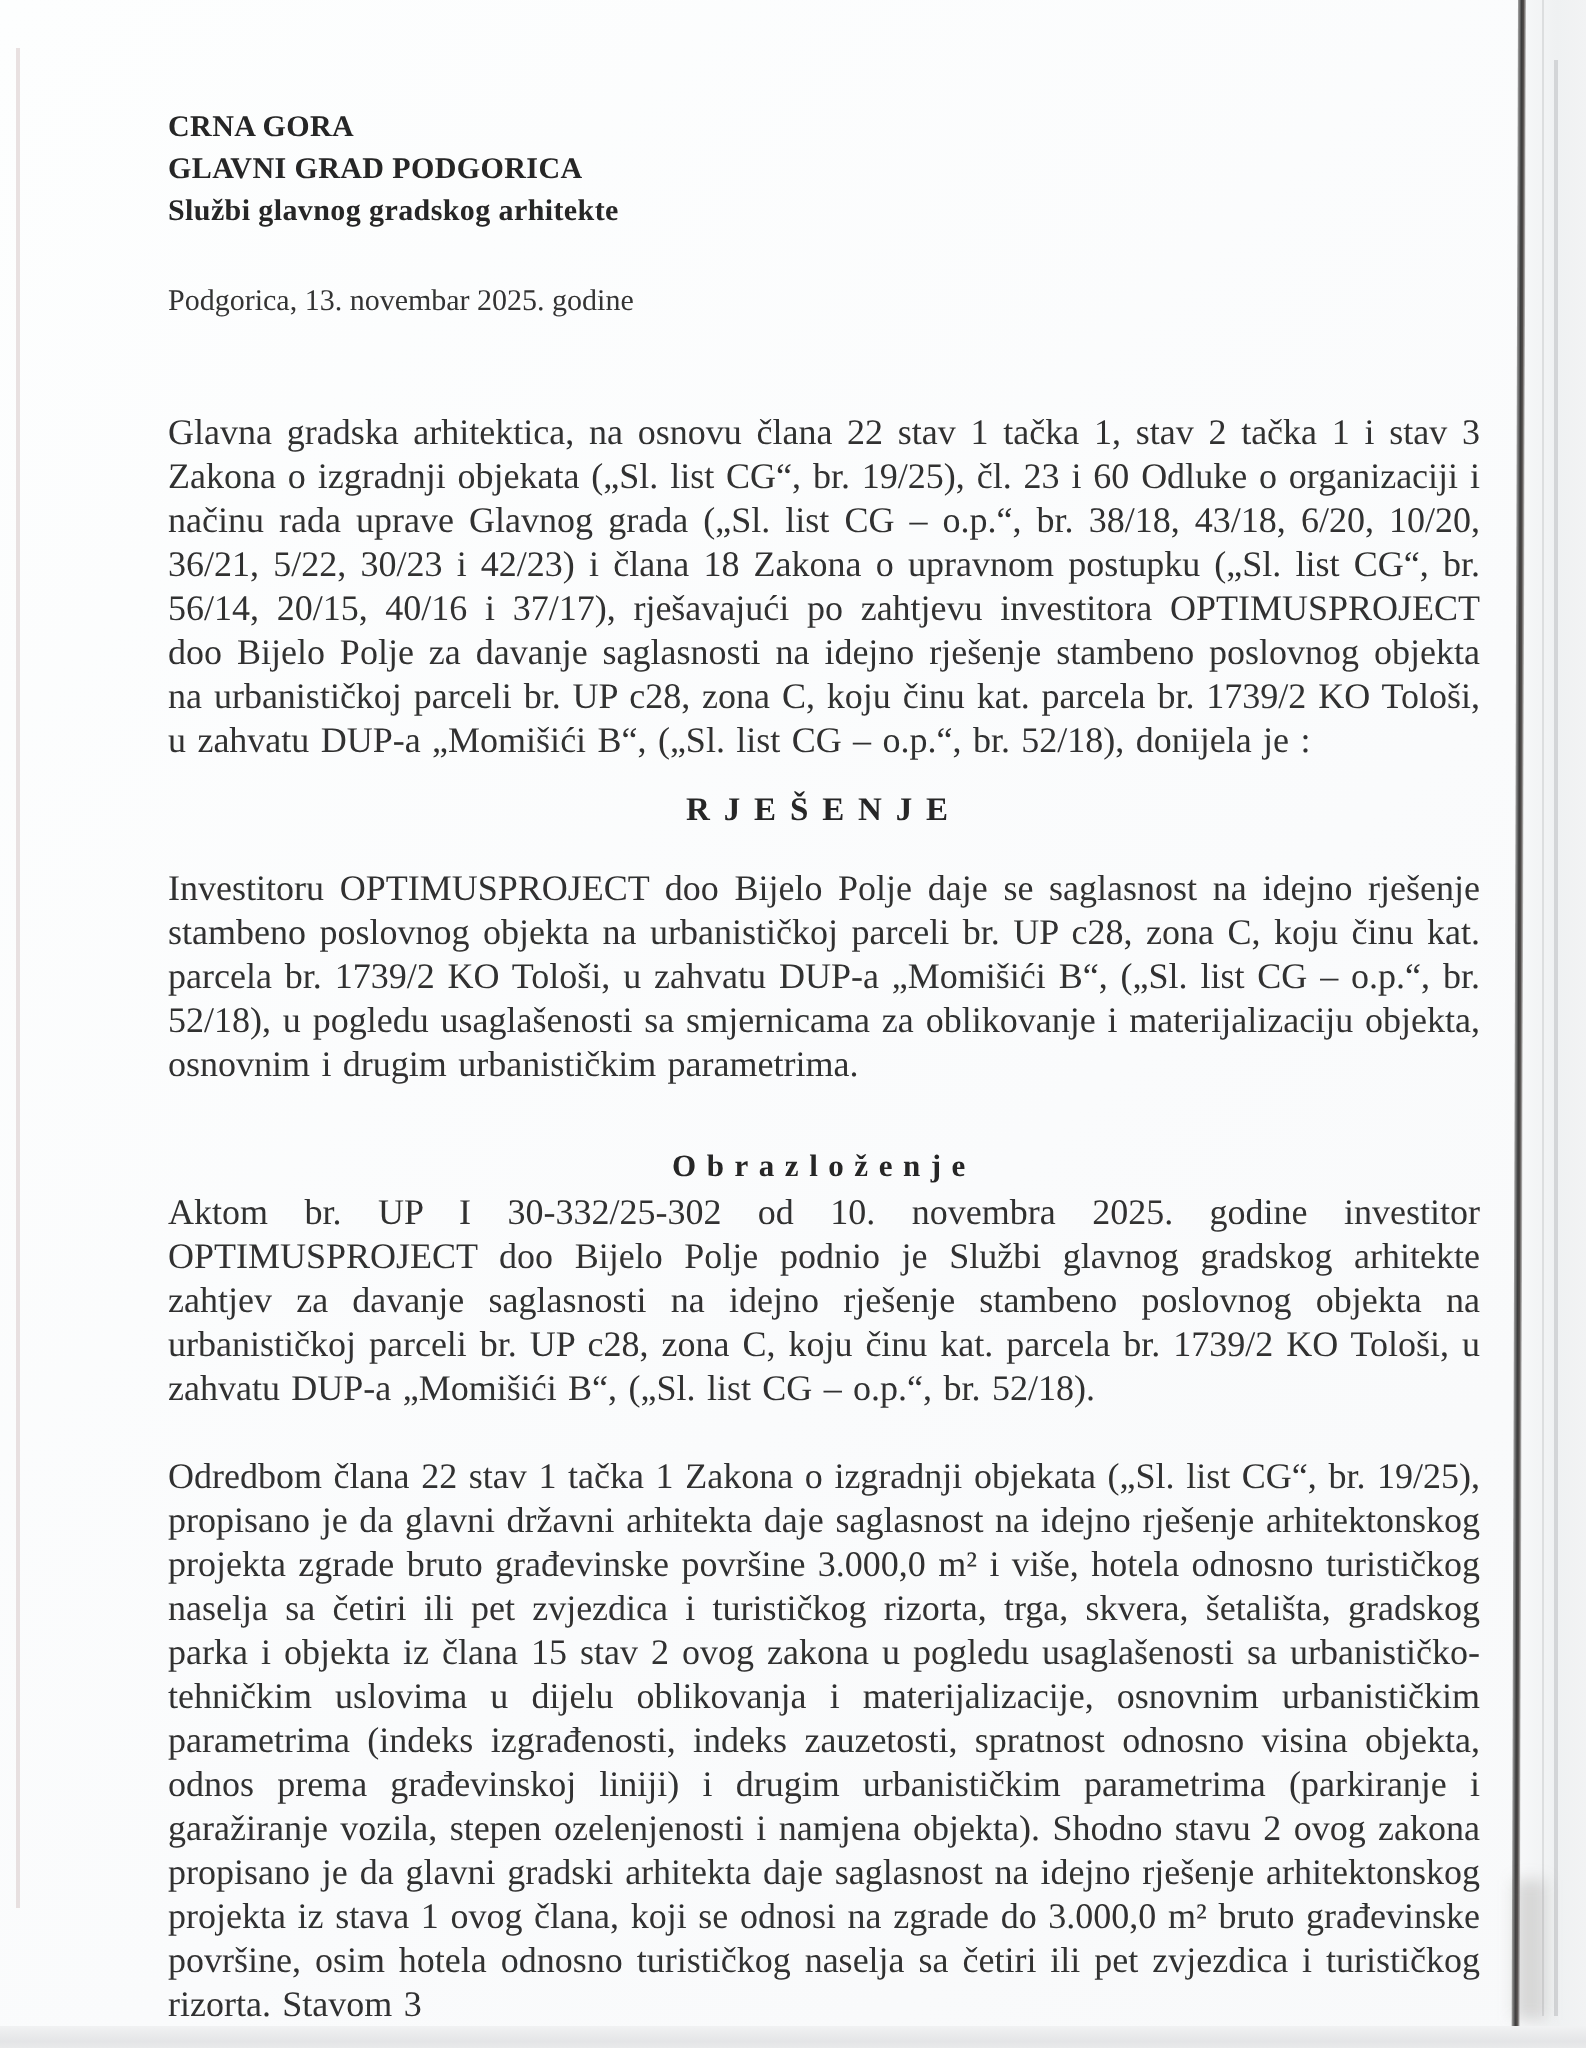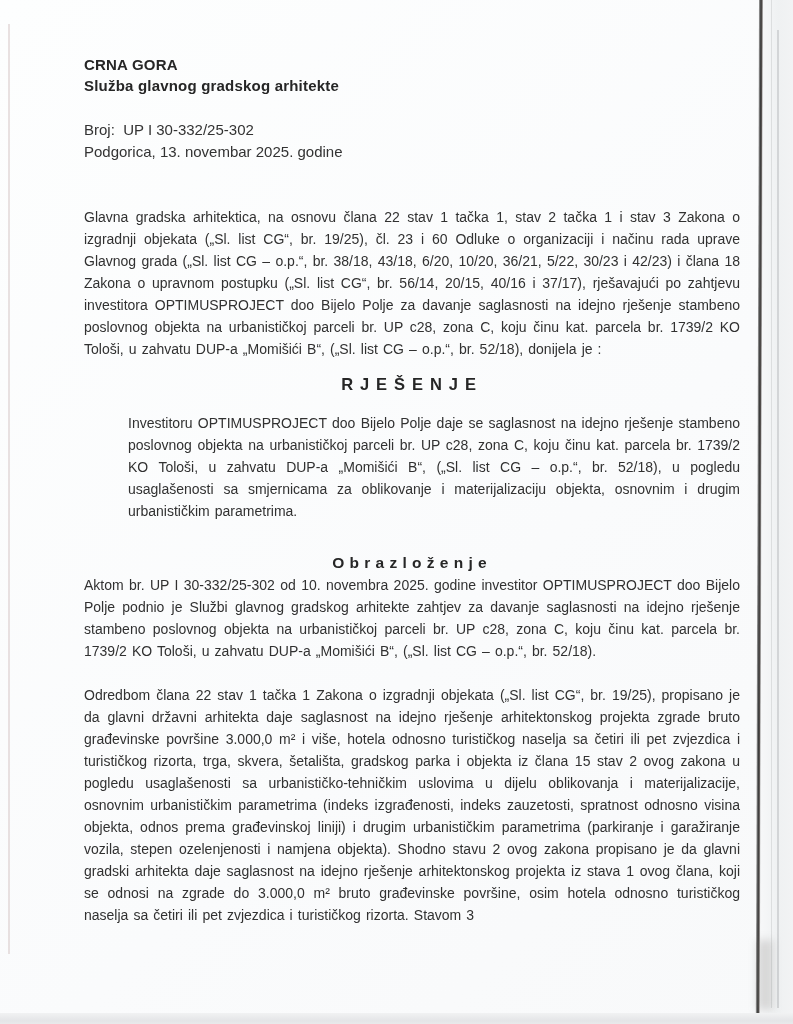--- a/index.html
+++ b/index.html
@@ -6,21 +6,21 @@
     margin: 0;
     padding: 0;
     background: #ffffff;
   }
   .page {
     position: relative;
     width: 793px;
     height: 1024px;
     background: linear-gradient(135deg, #fdfefe 0%, #fafbfc 60%, #f8f9fa 100%);
     overflow: hidden;
-    font-family: Liberation Sans, sans-serif;
+    font-family: Liberation Serif, serif;
     color: #2e2e2e;
   }
   .content {
     position: absolute;
     left: 84px;
     top: 0;
     width: 656px;
   }
   .letterhead {
     padding-top: 54px;
@@ -34,41 +34,41 @@
     margin-top: 23px;
     font-size: 15px;
     line-height: 22px;
     color: #333333;
   }
   .reference div {
     white-space: pre-wrap;
   }
   p.body-par {
     margin: 0;
-    font-size: 14px;
+    font-size: 18px;
     line-height: 22px;
     text-align: justify;
     color: #313131;
     word-spacing: 1.2px;
   }
   p.intro { margin-top: 43px; }
   h2.heading {
     margin: 0;
     text-align: center;
     font-weight: bold;
     color: #262626;
   }
   h2.decision-heading {
     margin-top: 13px;
     font-size: 16.5px;
     line-height: 22px;
     letter-spacing: 0.42em;
     text-align: center;
   }
-  p.decision-par { margin-top: 17px; margin-left: 44px; }
+  p.decision-par { margin-top: 17px; }
   h2.rationale-heading {
     margin-top: 30px;
     font-size: 15.5px;
     line-height: 22px;
     letter-spacing: 0.34em;
   }
   p.rationale-1 { }
   p.rationale-2 { margin-top: 22px; }
 
   
@@ -142,25 +142,25 @@
   <div class="scan-right-hairline-2"></div>
   <div class="scan-right-line"></div>
   <div class="scan-corner-smudge"></div>
   <div class="scan-bottom-band"></div>
   <div class="scan-left-line"></div>
 
   <div class="content">
 
     <div class="letterhead">
       <div>CRNA GORA</div>
-      <div>Služba glavnog gradskog arhitekte</div>
+      <div>GLAVNI GRAD PODGORICA</div>
+      <div>Službi glavnog gradskog arhitekte</div>
     </div>
 
     <div class="reference">
-      <div>Broj:  UP I 30-332/25-302</div>
       <div>Podgorica, 13. novembar 2025. godine</div>
     </div>
 
     <p class="body-par intro">Glavna gradska arhitektica, na osnovu člana 22 stav 1 tačka 1, stav 2 tačka 1 i stav 3 Zakona o izgradnji objekata („Sl. list CG“, br. 19/25), čl. 23 i 60 Odluke o organizaciji i načinu rada uprave Glavnog grada („Sl. list CG – o.p.“, br. 38/18, 43/18, 6/20, 10/20, 36/21, 5/22, 30/23 i 42/23) i člana 18 Zakona o upravnom postupku („Sl. list CG“, br. 56/14, 20/15, 40/16 i 37/17), rješavajući po zahtjevu investitora OPTIMUSPROJECT doo Bijelo Polje za davanje saglasnosti na idejno rješenje stambeno poslovnog objekta na urbanističkoj parceli br. UP c28, zona C, koju činu kat. parcela br. 1739/2 KO Tološi, u zahvatu DUP-a „Momišići B“, („Sl. list CG – o.p.“, br. 52/18), donijela je :</p>
 
     <h2 class="heading decision-heading">RJEŠENJE</h2>
 
     <p class="body-par decision-par">Investitoru OPTIMUSPROJECT doo Bijelo Polje daje se saglasnost na idejno rješenje stambeno poslovnog objekta na urbanističkoj parceli br. UP c28, zona C, koju činu kat. parcela br. 1739/2 KO Tološi, u zahvatu DUP-a „Momišići B“, („Sl. list CG – o.p.“, br. 52/18), u pogledu usaglašenosti sa smjernicama za oblikovanje i materijalizaciju objekta, osnovnim i drugim urbanističkim parametrima.</p>
 
     <h2 class="heading rationale-heading">Obrazloženje</h2>

